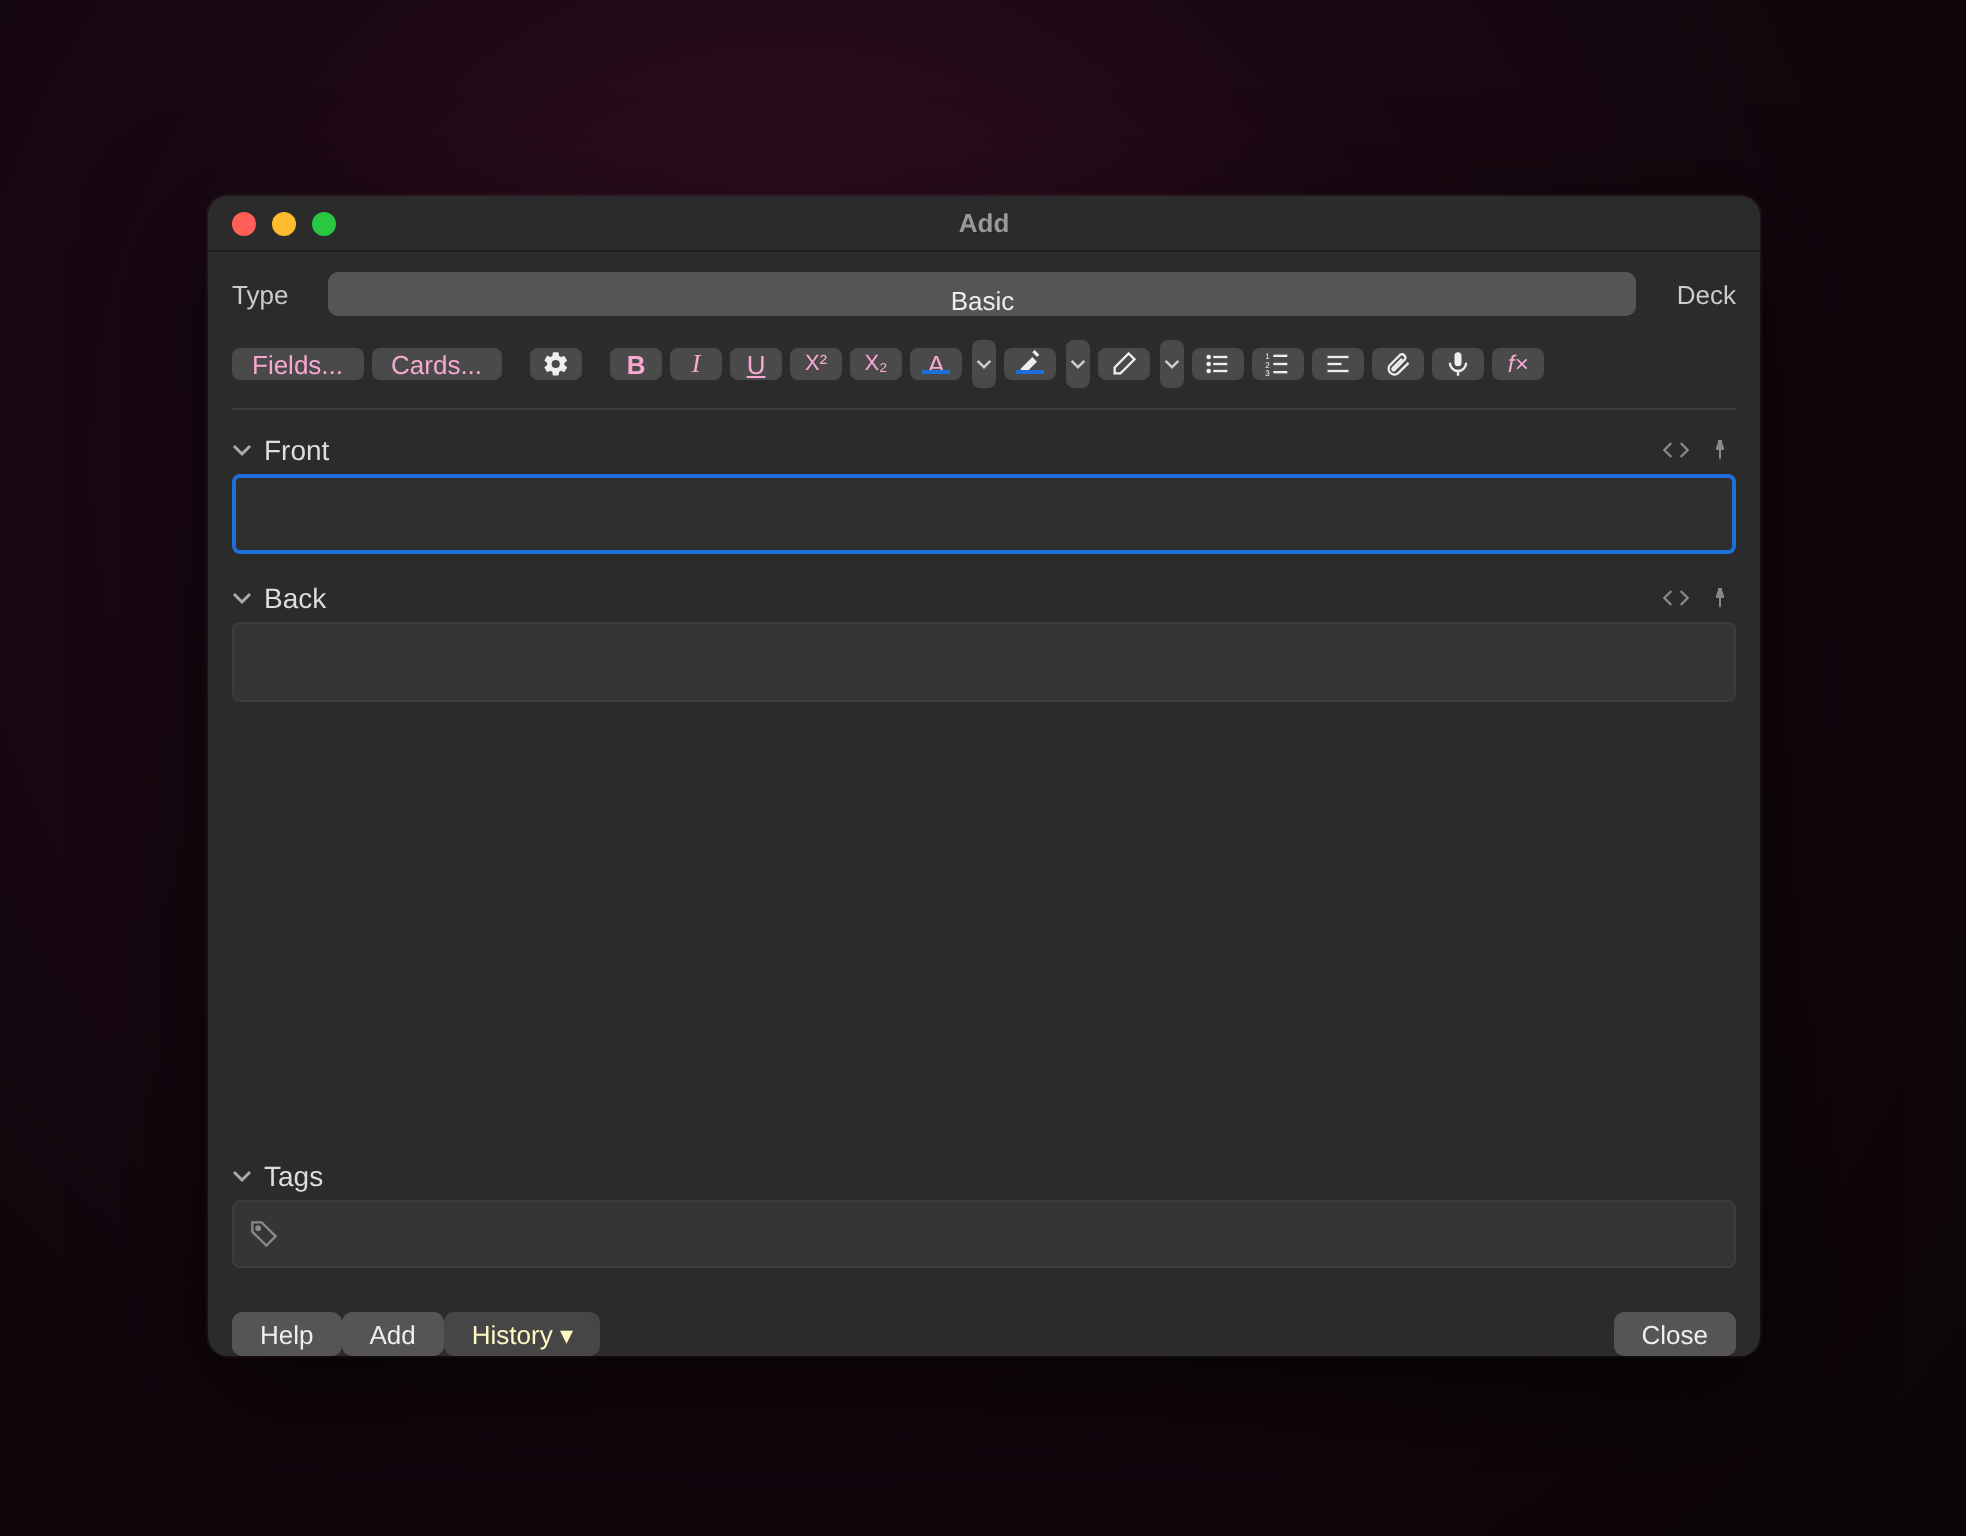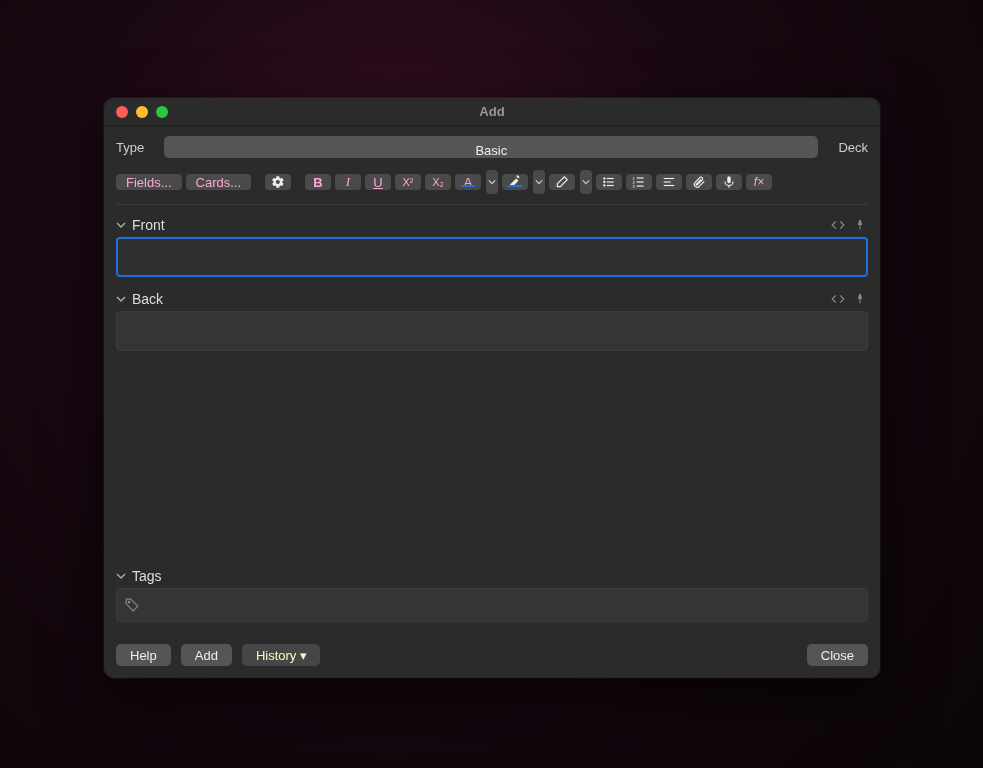--- a/index.html
+++ b/index.html
@@ -121,22 +121,22 @@
     height: 34px;
     background: #353535;
     border: 1px solid #3d3d3d;
     border-radius: 4px;
     display: flex; align-items: center;
     padding: 0 8px;
     color: #888;
   }
 
   .footer {
-    display: flex; align-items: center; gap: 10px;
-    padding: 10px 12px 12px 12px;
+    display: flex; align-items: center; 
+    padding: 10px 12px 0 12px;
   }
   .fbtn {
     background: #555;
     border-radius: 5px;
     height: 22px;
     padding: 0 14px;
     display: inline-flex; align-items: center; justify-content: center;
     color: #eee; font-size: 13px; cursor: pointer;
   }
   .fbtn.disabled { color: #fef9c3; background: #464646; cursor: default; }

